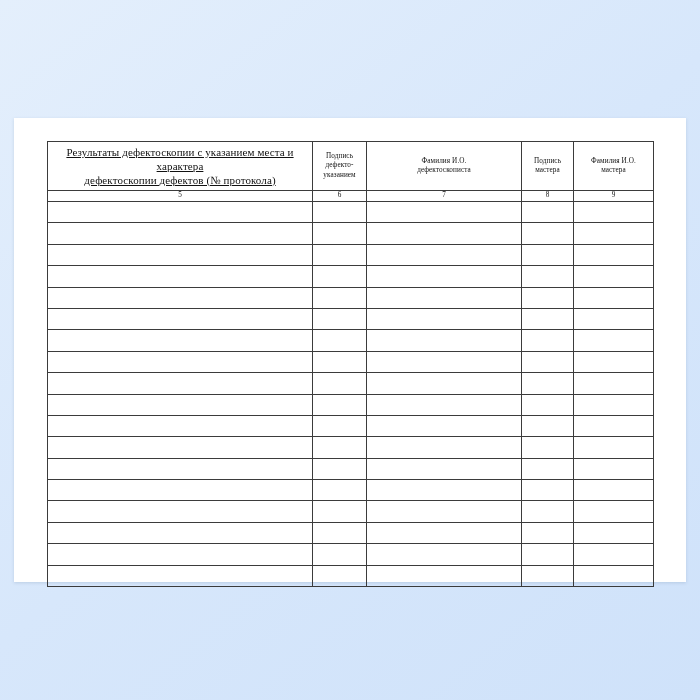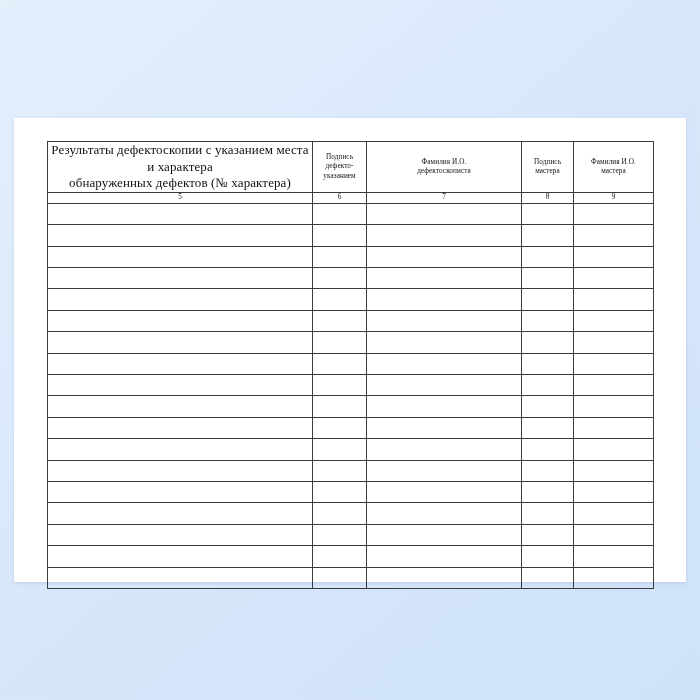--- a/index.html
+++ b/index.html
@@ -48,21 +48,22 @@
   thead th {
     vertical-align: middle;
     text-align: center;
     height: 48px;
     font-size: 7.2px;
     line-height: 1.28;
     letter-spacing: 0.1px;
     padding: 1px 3px;
   }
   thead th.wide {
-    font-size: 13px;
+    font-size: 11px;
+    text-decoration: underline;
   }
   
   tbody tr.numrow td {
     height: 10px;
     text-align: center;
     vertical-align: middle;
     font-size: 7.2px;
     line-height: 1;
   }
   
@@ -88,21 +89,21 @@
         <col class="c6">
         <col class="c7">
         <col class="c8">
         <col class="c9">
       </colgroup>
 
       <thead>
         <tr>
           <th class="wide">
             <div>Результаты дефектоскопии с указанием места и характера</div>
-            <div>обнаруженных дефектов (№ характера)</div>
+            <div>дефектоскопии дефектов (№ протокола)</div>
           </th>
           <th>
             <div>Подпись</div>
             <div>дефекто-</div>
             <div>указанием</div>
           </th>
           <th>
             <div>Фамилия И.О.</div>
             <div>дефектоскописта</div>
           </th>

